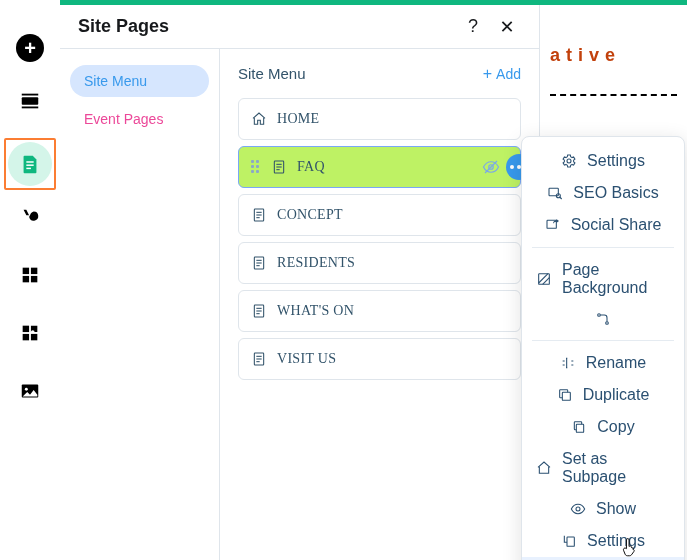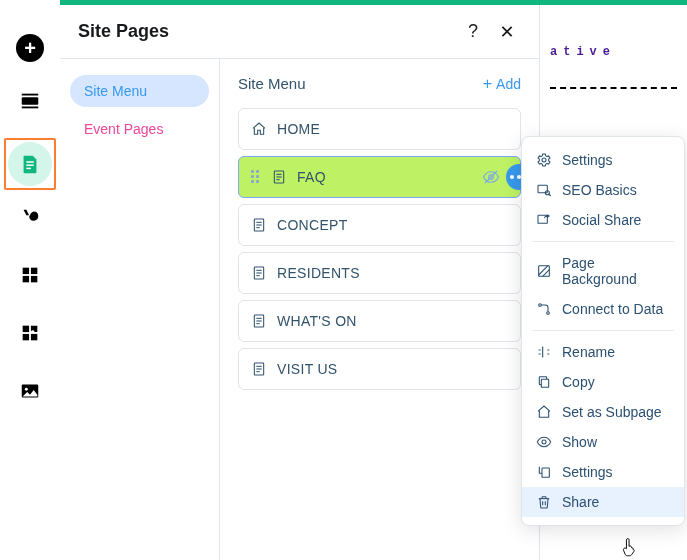--- a/index.html
+++ b/index.html
@@ -68,21 +68,21 @@
     position: absolute;
     left: 60px; top: 5px;
     width: 480px;
     bottom: 0;
     background: #fff;
     border-right: 1px solid #dfe5eb;
     display: flex;
     flex-direction: column;
   }
   .panel-header {
-    height: 54px;
+    height: 44px;
     display: flex;
     align-items: center;
     padding: 0 18px;
     border-bottom: 1px solid #dfe5eb;
   }
   .panel-title {
     flex: 1;
     font-size: 18px;
     font-weight: 700;
     color: #17191c;
@@ -149,20 +149,21 @@
     display: flex;
     align-items: center;
     padding: 17px 12px;
     margin-bottom: 6px;
     color: #32536a;
     cursor: pointer;
     gap: 10px;
     position: relative;
     font-size: 14px;
     background: #fff;
+    font-family: Liberation Serif, serif;
   }
   .page-row.selected {
     background: #bef264;
     border-color: #7aa8f7;
   }
   .drag-handle {
     width: 10px; height: 14px;
     display: grid;
     grid-template-columns: 3px 3px;
     grid-template-rows: 3px 3px 3px;
@@ -200,46 +201,46 @@
     border-radius: 8px;
     box-shadow: 0 4px 20px rgba(0,0,0,.12);
     padding: 8px 0;
     z-index: 10;
   }
   .menu-item {
     display: flex;
     align-items: center;
     gap: 10px;
     padding: 7px 14px;
-    font-size: 14px;
+    font-size: 16px;
     color: #2b5071;
     cursor: pointer;
+    justify-content: center;
   }
   .menu-item:hover, .menu-item.hover {
     background: #e8f1fe;
   }
   .menu-sep {
     height: 1px;
     background: #e5ebf1;
     margin: 6px 10px;
   }
   .menu-icon { width: 16px; height: 16px; color: #2b5071; flex-shrink: 0; }
 
   
   .bg-peek {
     position: absolute;
     left: 540px; top: 5px; right: 0;
     padding: 40px 10px 0 10px;
   }
   .bg-title {
     font-weight: 700;
     letter-spacing: 6px;
-    font-size: 12px;
-    color: #4c1d95;
-    font-family: Liberation Mono, monospace;
+    font-size: 18px;
+    color: #c2410c;
   }
   .bg-hr {
     margin-top: 28px;
     border: none;
     border-top: 2px dashed #000;
   }
 
   
   .cursor {
     position: absolute;
@@ -463,28 +464,34 @@
         <line x1="10" y1="20" x2="20" y2="10"></line>
       </svg>
     <span>Page Background</span>
   </div>
   <div class="menu-item">
     <svg class="menu-icon" viewBox="0 0 24 24" fill="none" stroke="currentColor" stroke-width="1.6">
         <circle cx="6" cy="6" r="2"></circle>
         <circle cx="18" cy="18" r="2"></circle>
         <path d="M8 6h6a4 4 0 0 1 4 4v6"></path>
       </svg>
-    <span>Connect to Data</span>
   </div>
   <div class="menu-sep"></div>
   <div class="menu-item">
     <svg class="menu-icon" viewBox="0 0 24 24" fill="none" stroke="currentColor" stroke-width="1.6">
         <path d="M9 5h2m-1 0v14m-1 0h2M4 9h3m10 0h3M4 15h3m10 0h3"></path>
       </svg>
     <span>Rename</span>
+  </div>
+  <div class="menu-item">
+    <svg class="menu-icon" viewBox="0 0 24 24" fill="none" stroke="currentColor" stroke-width="1.6">
+        <rect x="8" y="8" width="12" height="12" rx="1"></rect>
+        <path d="M16 8V5a1 1 0 0 0-1-1H5a1 1 0 0 0-1 1v10a1 1 0 0 0 1 1h3"></path>
+      </svg>
+    <span>Duplicate</span>
   </div>
   <div class="menu-item">
     <svg class="menu-icon" viewBox="0 0 24 24" fill="none" stroke="currentColor" stroke-width="1.6">
         <rect x="8" y="8" width="11" height="12" rx="1"></rect>
         <path d="M8 16H6a1 1 0 0 1-1-1V5a1 1 0 0 1 1-1h9a1 1 0 0 1 1 1v3"></path>
       </svg>
     <span>Copy</span>
   </div>
   <div class="menu-item">
     <svg class="menu-icon" viewBox="0 0 24 24" fill="none" stroke="currentColor" stroke-width="1.6">

